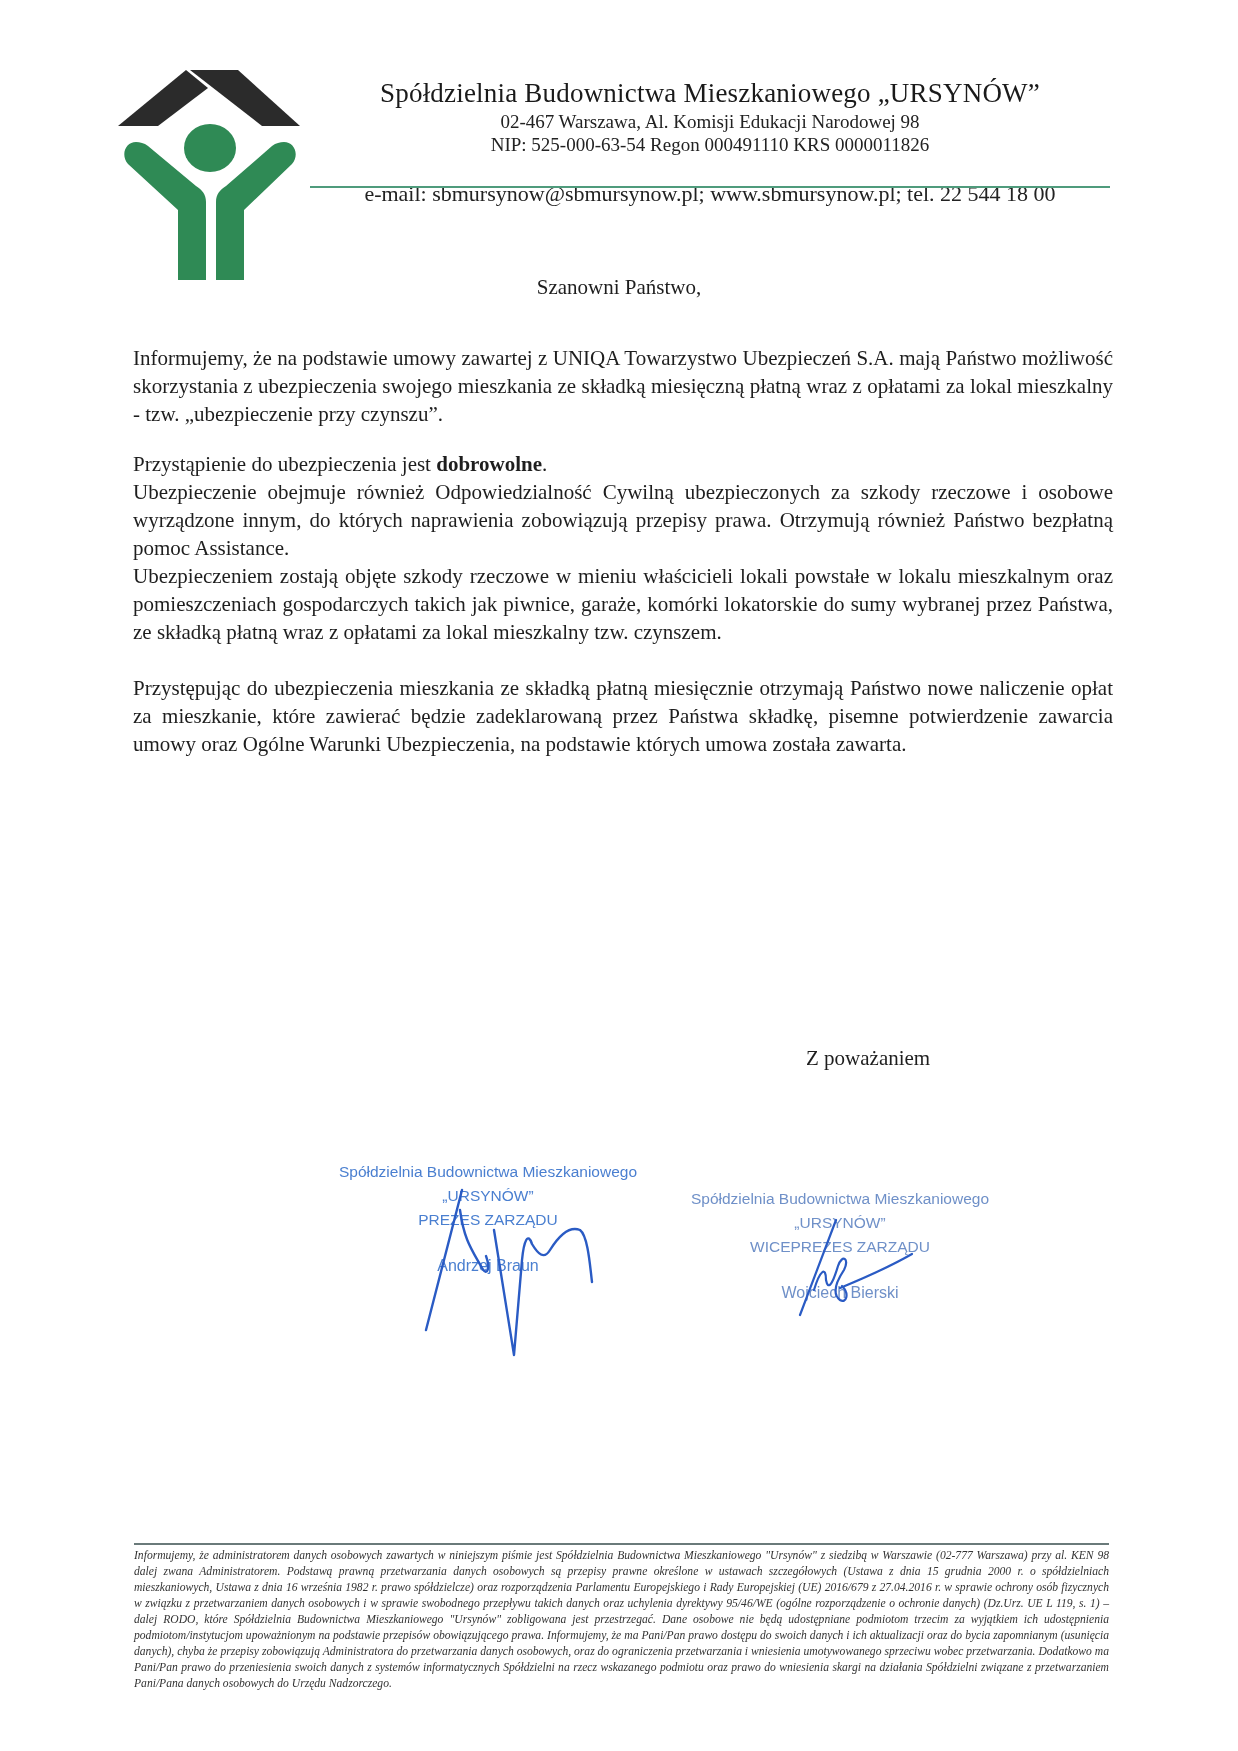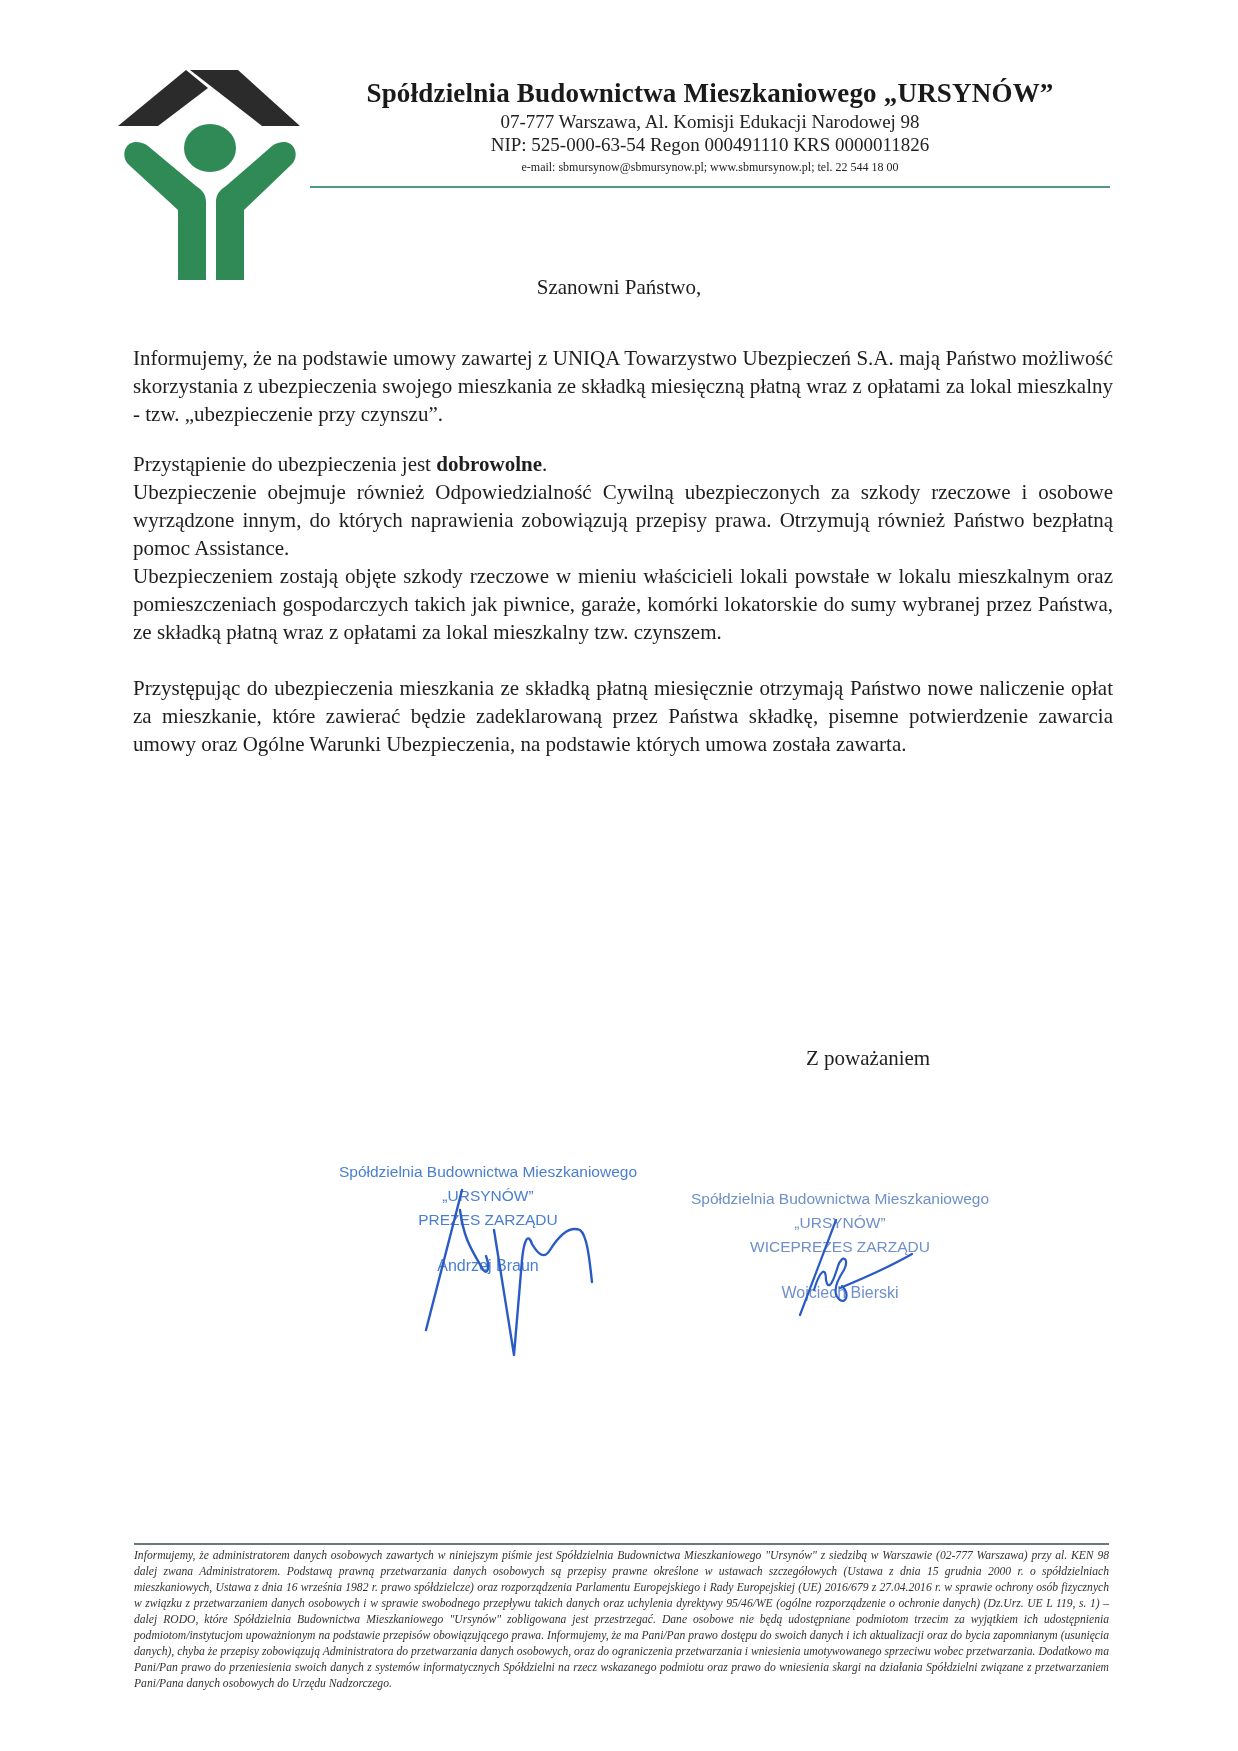--- a/index.html
+++ b/index.html
@@ -2,23 +2,23 @@
 <html><head>
   <meta charset="utf-8">
   <style>
     html, body { margin: 0; padding: 0; background: #ffffff; }
     body {
       width: 1238px; height: 1751px; position: relative; overflow: hidden;
       font-family: "Liberation Serif", "DejaVu Serif", serif; color: #1e1e1e;
     }
     .logo { position: absolute; left: 118px; top: 70px; width: 190px; height: 210px; }
     .header { position: absolute; left: 310px; top: 76px; width: 800px; text-align: center; }
-    .header .org { font-size: 27px; font-weight: bold; letter-spacing: 0.2px; color: #1a1a1a; line-height: 34px; }
+    .header .org { font-size: 27px; font-weight: normal; letter-spacing: 0.2px; color: #1a1a1a; line-height: 34px; }
     .header .line { font-size: 19px; line-height: 23px; color: #222; }
-    .header .line.small { font-size: 12px; }
+    .header .line.small { font-size: 22px; margin-top: 26px; }
     .header-rule { position: absolute; left: 310px; top: 186px; width: 800px; height: 2px; background: #4f9b7c; }
     .greeting { position: absolute; left: 0; width: 1238px; top: 275px; text-align: center; font-size: 21px; }
     .body { position: absolute; left: 133px; top: 344px; width: 980px; font-size: 21px; line-height: 28px; }
     .body p { margin: 0; text-align: justify; }
     .gap { height: 22px; }
     .gap-lg { height: 28px; }
     .closing { position: absolute; left: 806px; top: 1046px; font-size: 21px; }
     .stamp { position: absolute; font-family: "Liberation Sans", "DejaVu Sans", sans-serif; color: #4a7fd0; font-size: 15.5px; line-height: 24px; text-align: center; }
     .stamp.left { left: 318px; top: 1160px; width: 340px; }
     .stamp.right { left: 680px; top: 1187px; width: 320px; color: #6f90c8; }
@@ -33,21 +33,21 @@
 <svg class="logo" viewBox="0 0 190 210">
   <polygon points="0,56 68,0 90,18 40,56" fill="#2b2b2b"></polygon>
   <polygon points="72,0 120,0 182,56 144,56" fill="#2b2b2b"></polygon>
   <ellipse cx="92" cy="78" rx="26" ry="24" fill="#2f8a55"></ellipse>
   <path d="M18,72 C8,72 2,84 10,94 L60,140 L60,210 L88,210 L88,132 C88,124 84,120 78,116 L30,76 C26,73 22,72 18,72 Z" fill="#2f8a55"></path>
   <path d="M166,72 C176,72 182,84 174,94 L126,140 L126,210 L98,210 L98,132 C98,124 102,120 108,116 L154,76 C158,73 162,72 166,72 Z" fill="#2f8a55"></path>
 </svg>
 
 <div class="header">
   <div class="org">Spółdzielnia Budownictwa Mieszkaniowego „URSYNÓW”</div>
-  <div class="line">07-777 Warszawa, Al. Komisji Edukacji Narodowej 98</div>
+  <div class="line">02-467 Warszawa, Al. Komisji Edukacji Narodowej 98</div>
   <div class="line">NIP: 525-000-63-54 Regon 000491110 KRS 0000011826</div>
   <div class="line small">e-mail: sbmursynow@sbmursynow.pl; www.sbmursynow.pl; tel. 22 544 18 00</div>
 </div>
 <div class="header-rule"></div>
 
 <div class="greeting">Szanowni Państwo,</div>
 
 <div class="body">
   <p>Informujemy, że na podstawie umowy zawartej z UNIQA Towarzystwo Ubezpieczeń S.A. mają Państwo możliwość skorzystania z ubezpieczenia swojego mieszkania ze składką miesięczną płatną wraz z opłatami za lokal mieszkalny  - tzw. „ubezpieczenie przy czynszu”.</p>
   <div class="gap"></div>

